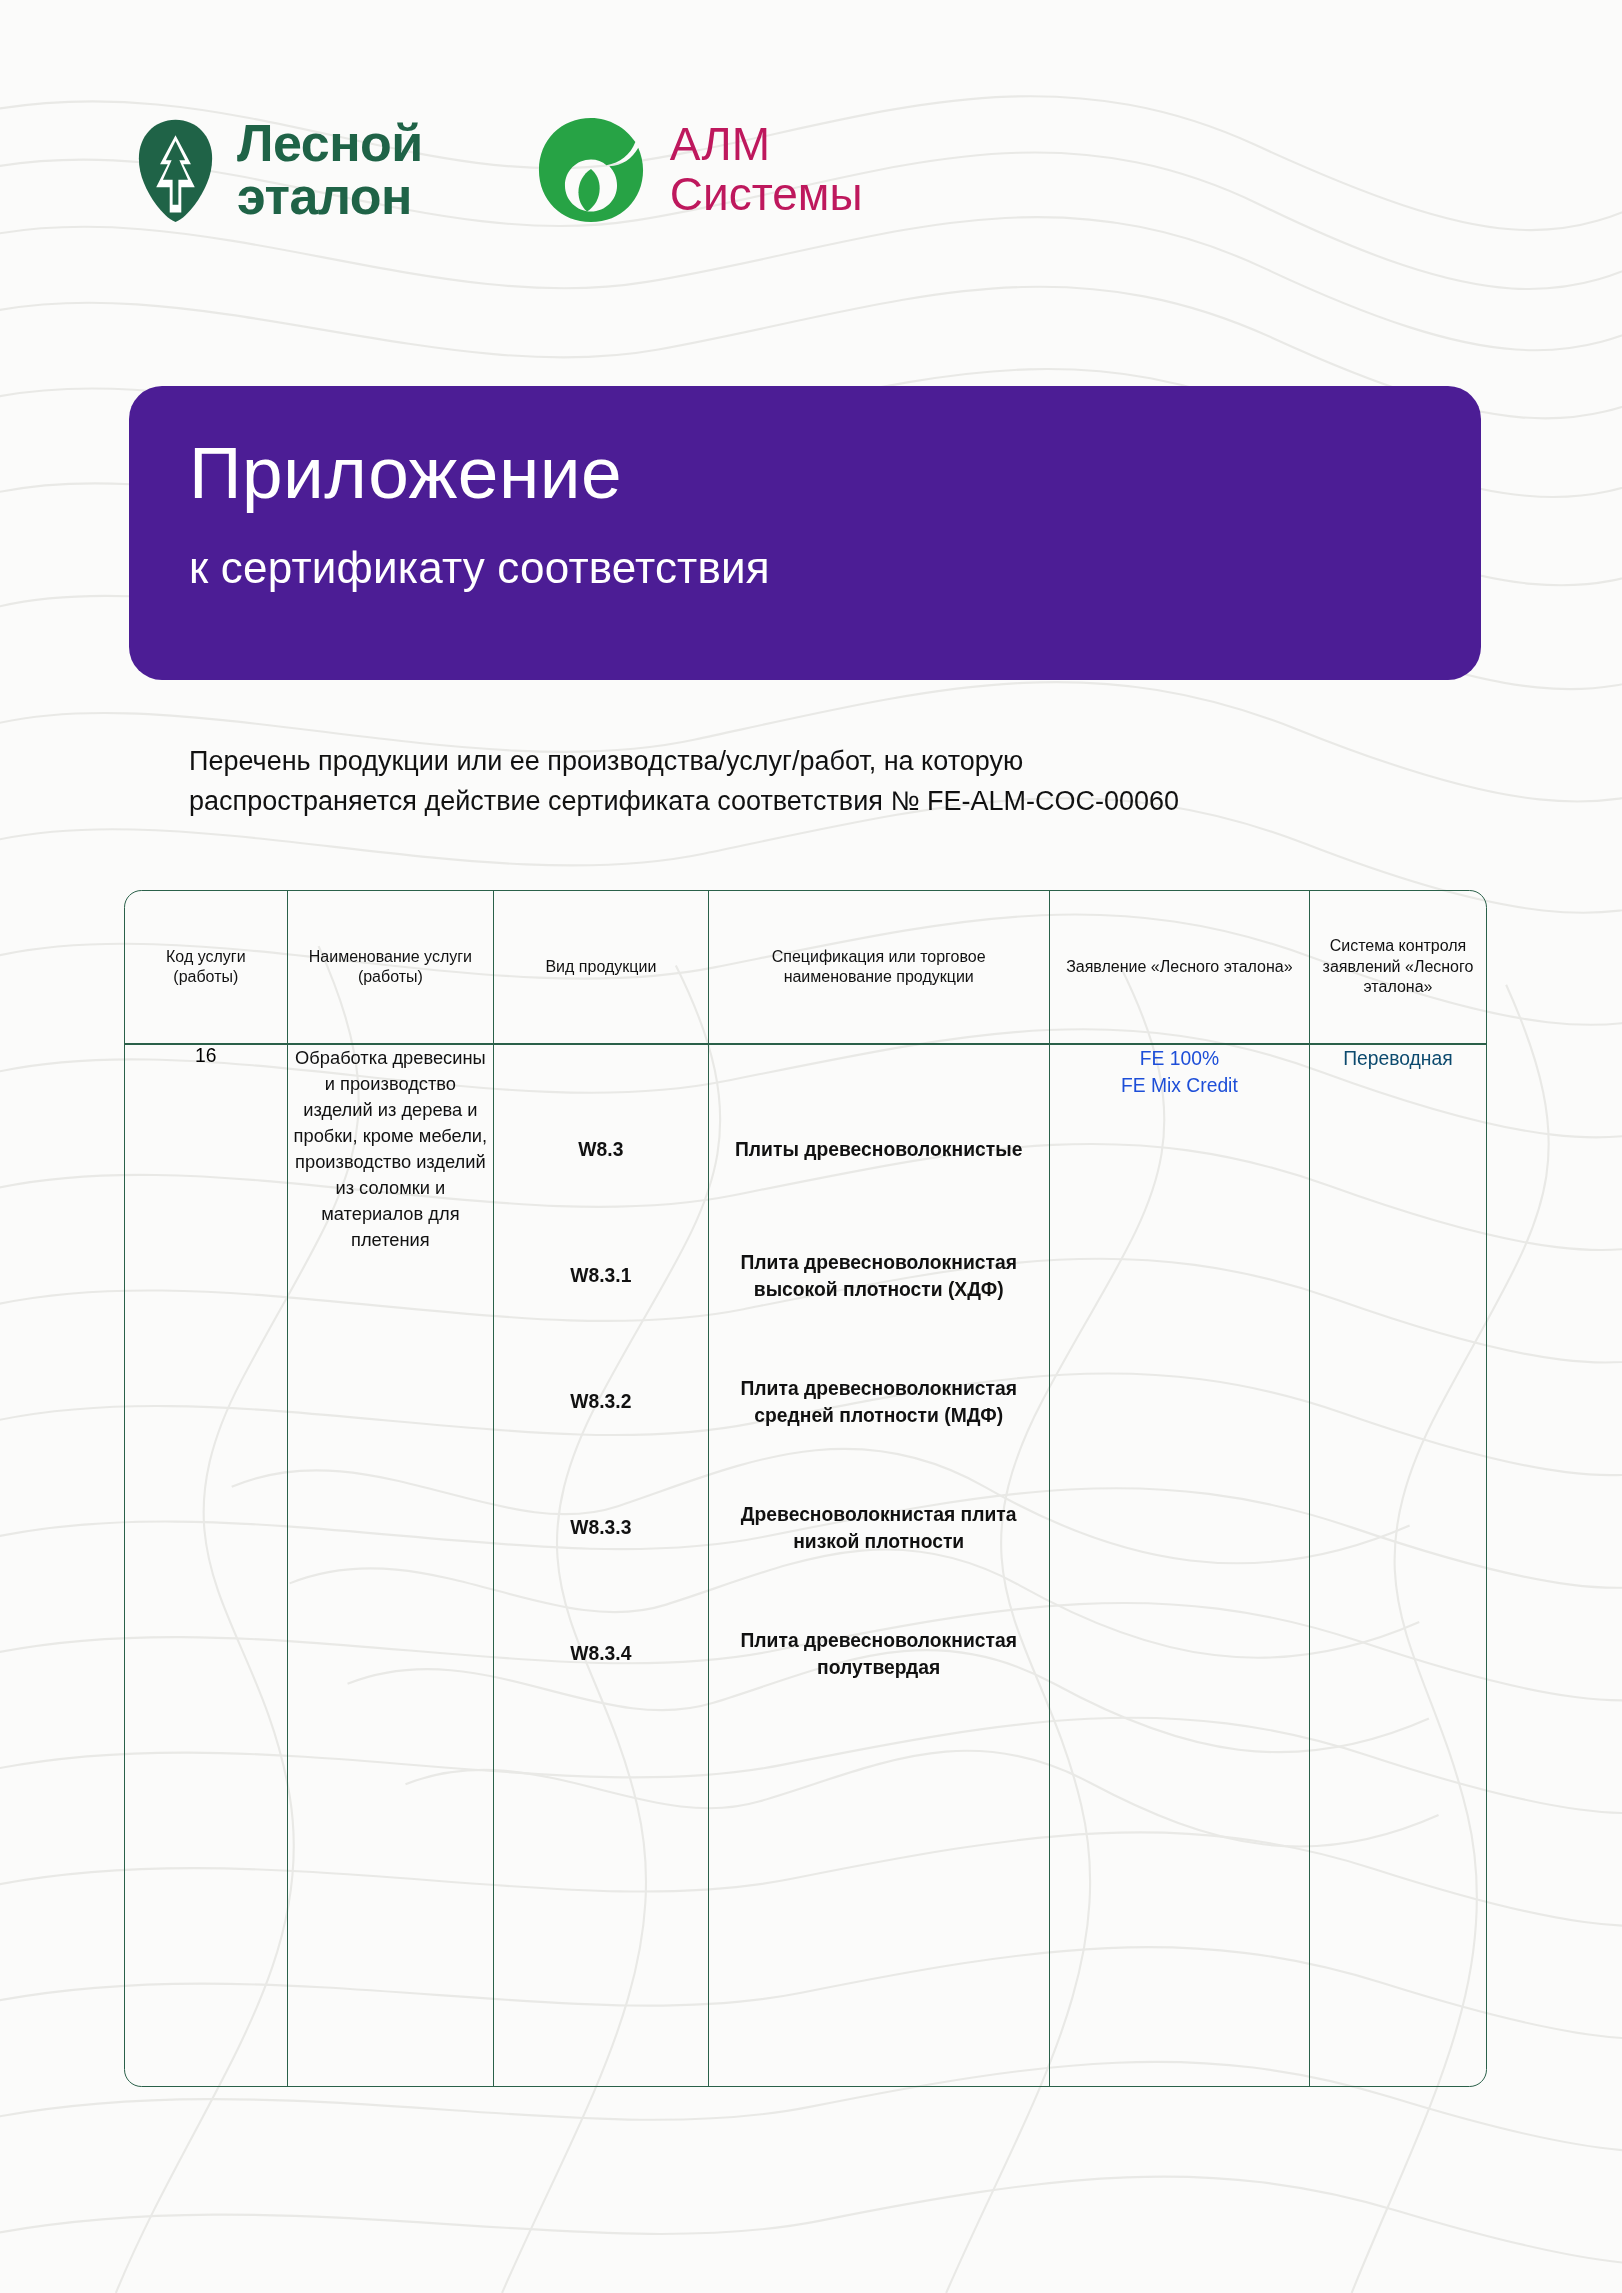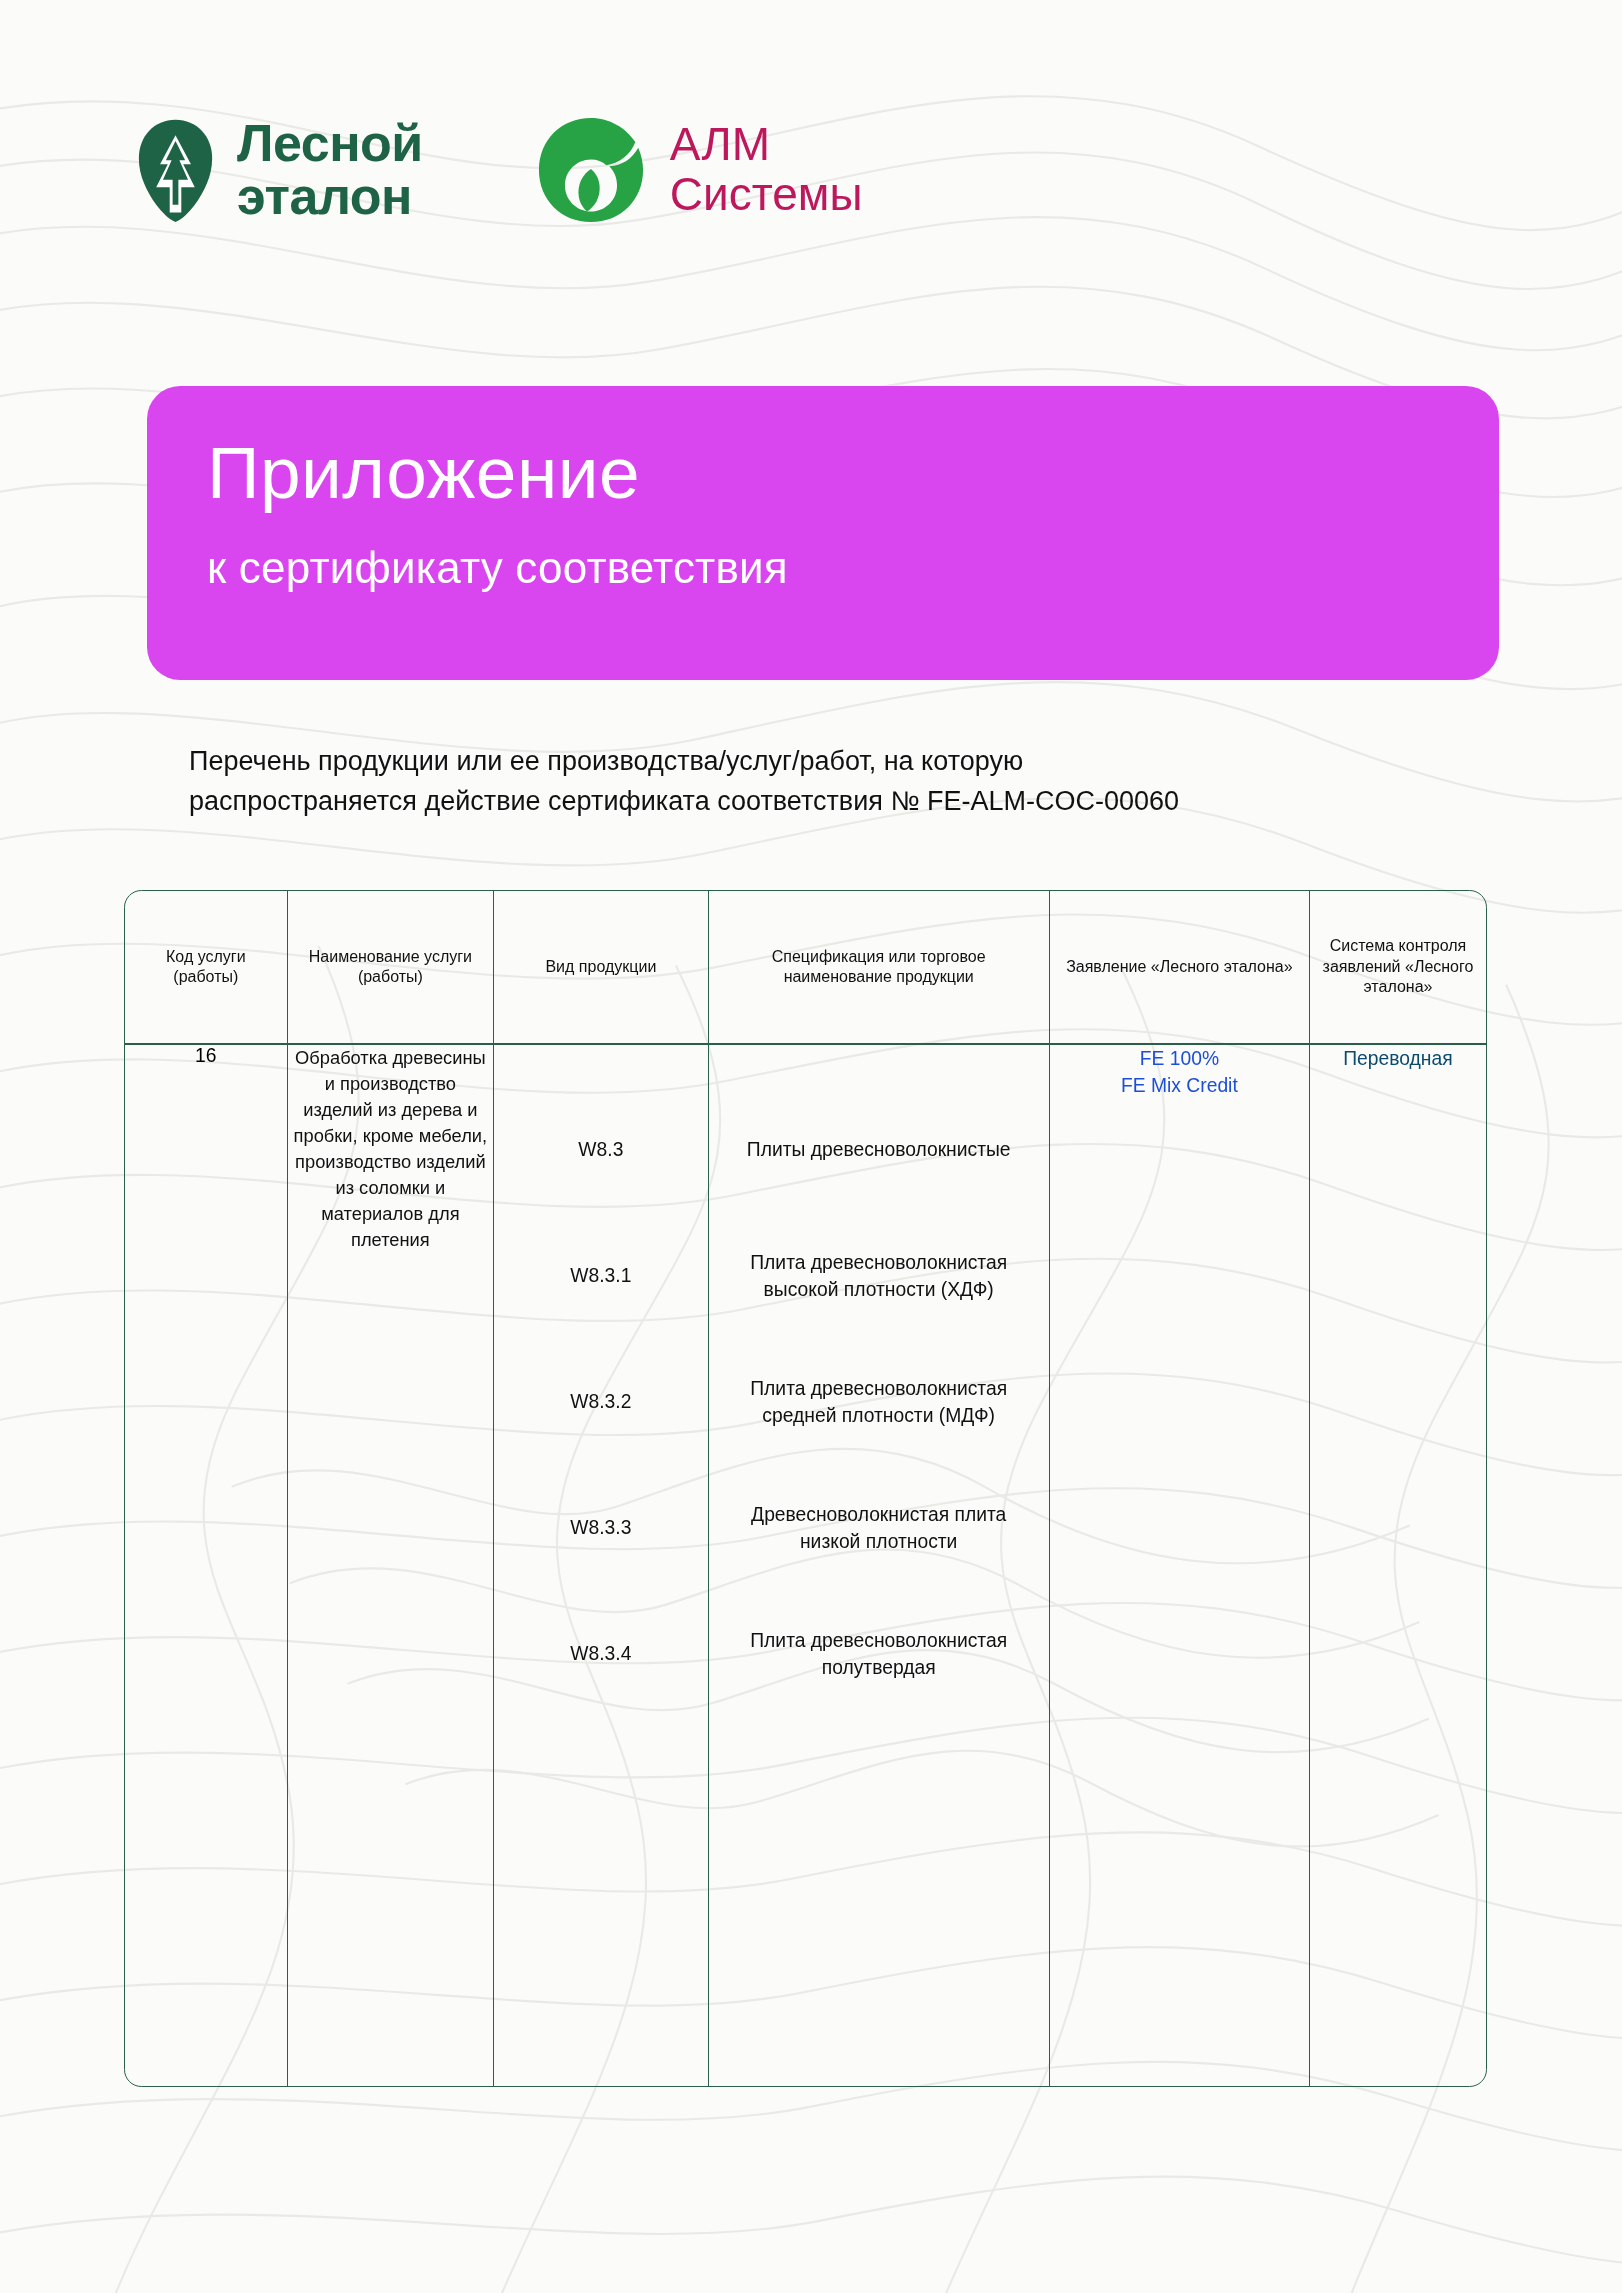--- a/index.html
+++ b/index.html
@@ -68,25 +68,25 @@
   .brand-alm .wordmark {
     font-size: 46px;
     line-height: 1.08;
     color: #be185d;
     white-space: pre-line;
   }
 
   
   .banner {
     position: absolute;
-    left: 147px;
+    left: 129px;
     top: 386px;
     width: 1352px;
     height: 294px;
-    background: #d946ef;
+    background: #4c1d95;
     border-radius: 33px;
     box-sizing: border-box;
     padding: 50px 0 0 60px;
     color: #ffffff;
   }
   .banner h1 {
     margin: 0;
     font-size: 73px;
     font-weight: normal;
     line-height: 1;
@@ -186,20 +186,21 @@
     font-size: 19.3px;
     line-height: 1.4;
     color: #0c4a6e;
     vertical-align: middle;
   }
 
   
   .stack {
     padding: 0;
     vertical-align: top;
+    font-weight: bold;
   }
   .stack .sub {
     height: 126px;
     display: flex;
     align-items: center;
     justify-content: center;
     box-sizing: border-box;
     padding: 0 13.5px;
     font-size: 19.3px;
     line-height: 1.4;

